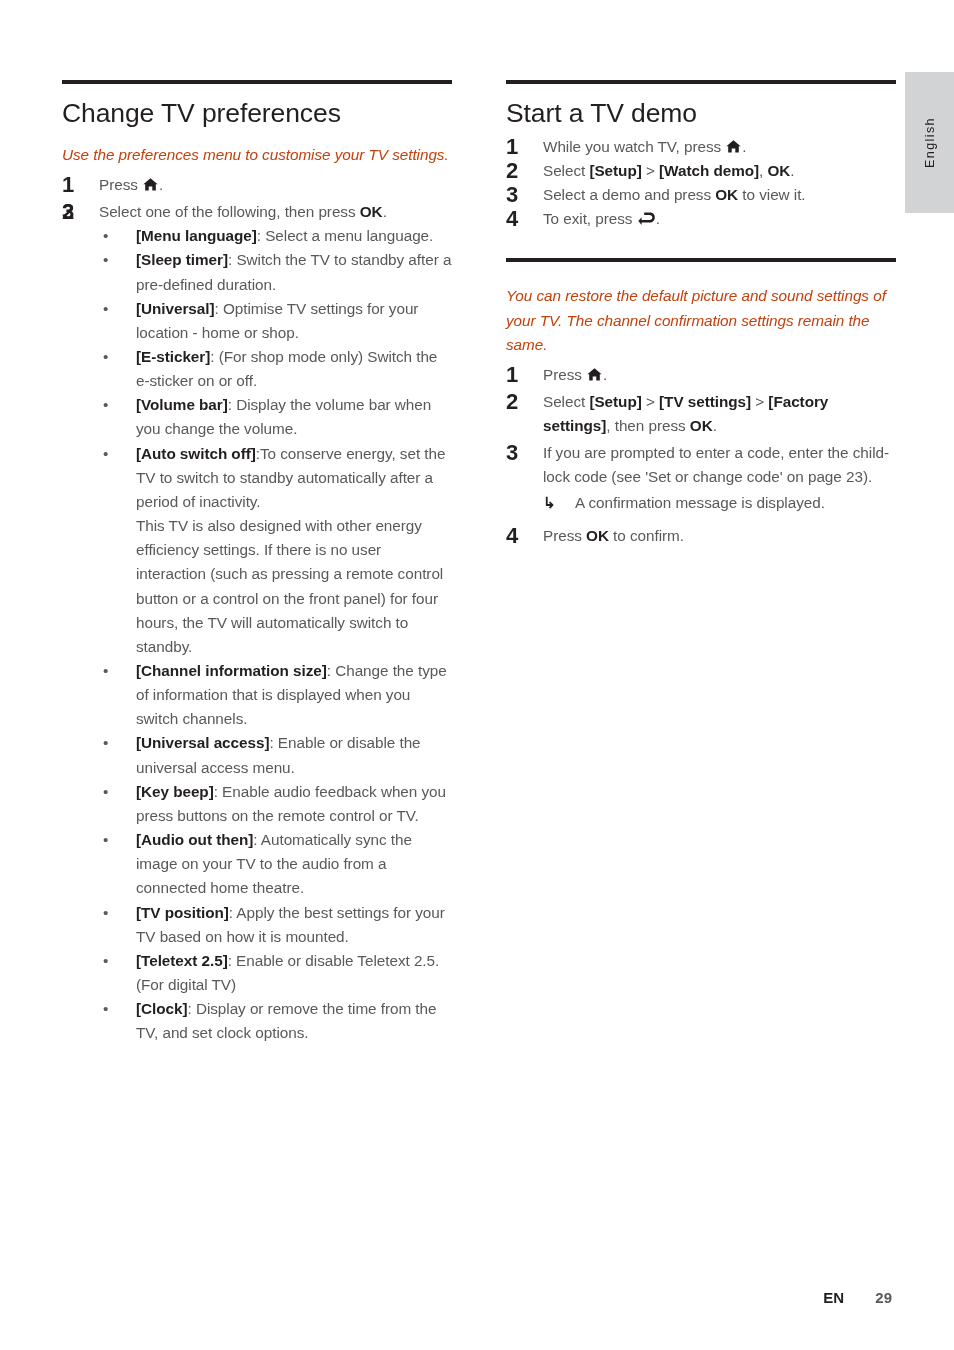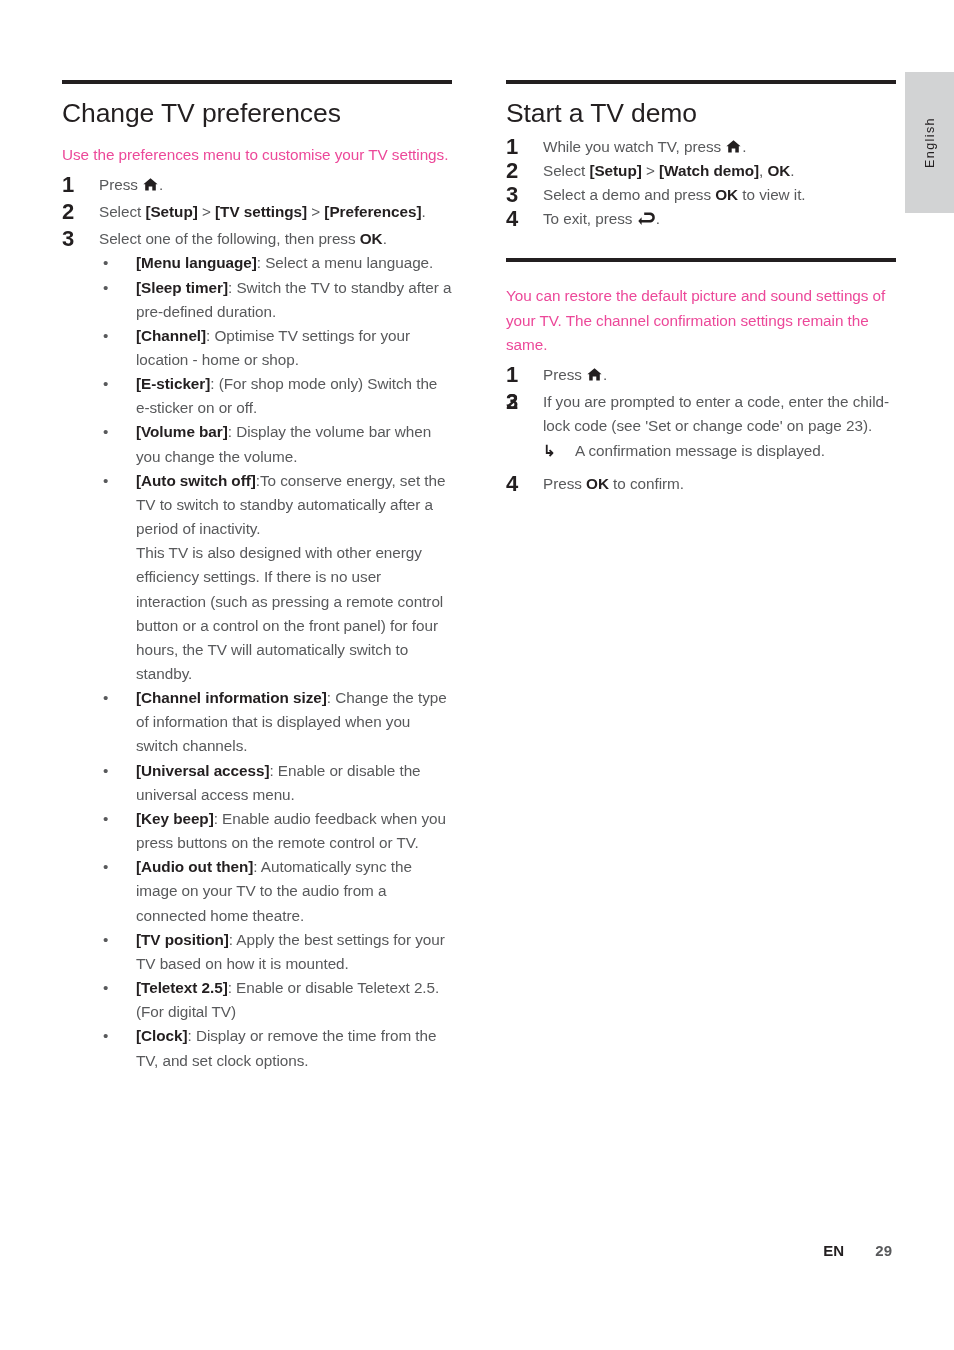--- a/index.html
+++ b/index.html
@@ -70,24 +70,25 @@
     font-size: 26.5px;
     font-weight: normal;
     color: #231f20;
     margin: 14px 0 0 0;
     line-height: 1.16;
     letter-spacing: -0.1px;
   }
 
   p.intro {
     font-size: 15.3px;
-    color: #ec4899;
+    color: #c2410c;
     line-height: 1.58;
     margin: 14px 0 0 0;
     letter-spacing: -0.05px;
+    font-style: italic;
   }
 
   
   ol.steps {
     list-style: none;
     margin: 6px 0 0 0;
     padding: 0;
   }
   ol.steps > li {
     position: relative;
@@ -179,21 +180,21 @@
     vertical-align: -2px;
     margin: 0 1px;
   }
   .icon-back svg { display: block; }
 
   
   .footer {
     position: absolute;
     left: 62px;
     right: 62px;
-    top: 1242px;
+    top: 1289px;
     display: flex;
     justify-content: flex-end;
     align-items: baseline;
     font-size: 15px;
     color: #58595b;
   }
   .footer .en {
     font-weight: bold;
     color: #231f20;
     margin-right: 26px;
@@ -228,21 +229,20 @@
 
       <li>
         <span class="num">1</span>
         <span><span>Press</span>&nbsp;<span class="icon-home"><svg width="15" height="13" viewBox="0 0 15 13">
                 <path d="M7.5 0.3 L0.4 6.2 L2.2 6.2 L2.2 12.6 L5.7 12.6 L5.7 8.4 L9.3 8.4 L9.3 12.6 L12.8 12.6 L12.8 6.2 L14.6 6.2 Z" fill="#231f20"></path>
               </svg></span><span>.</span></span>
       </li>
 
       <li>
         <span class="num">2</span>
-        <span><span>Select </span><span class="b">[Setup]</span><span> &gt; </span><span class="b">[TV settings]</span><span> &gt; </span><span class="b">[Preferences]</span><span>.</span></span>
       </li>
 
       <li>
         <span class="num">3</span>
         <span><span>Select one of the following, then press </span><span class="b">OK</span><span>.</span></span>
       </li>
 
     </ol>
 
     <ul class="bullets">
@@ -252,21 +252,21 @@
         <span class="b">[Menu language]</span><span>: Select a menu language.</span>
       </li>
 
       <li>
         <span class="dot">•</span>
         <span class="b">[Sleep timer]</span><span>: Switch the TV to standby after a pre-defined duration.</span>
       </li>
 
       <li>
         <span class="dot">•</span>
-        <span class="b">[Channel]</span><span>: Optimise TV settings for your location - home or shop.</span>
+        <span class="b">[Universal]</span><span>: Optimise TV settings for your location - home or shop.</span>
       </li>
 
       <li>
         <span class="dot">•</span>
         <span class="b">[E-sticker]</span><span>: (For shop mode only) Switch the e-sticker on or off.</span>
       </li>
 
       <li>
         <span class="dot">•</span>
         <span class="b">[Volume bar]</span><span>: Display the volume bar when you change the volume.</span>
@@ -363,20 +363,21 @@
 
       <li>
         <span class="num">1</span>
         <span><span>Press </span><span class="icon-home"><svg width="15" height="13" viewBox="0 0 15 13">
                 <path d="M7.5 0.3 L0.4 6.2 L2.2 6.2 L2.2 12.6 L5.7 12.6 L5.7 8.4 L9.3 8.4 L9.3 12.6 L12.8 12.6 L12.8 6.2 L14.6 6.2 Z" fill="#231f20"></path>
               </svg></span><span>.</span></span>
       </li>
 
       <li>
         <span class="num">2</span>
+        <span><span>Select </span><span class="b">[Setup]</span><span> &gt; </span><span class="b">[TV settings]</span><span> &gt; </span><span class="b">[Factory settings]</span><span>, then press </span><span class="b">OK</span><span>.</span></span>
       </li>
 
       <li>
         <span class="num">3</span>
         <span>If you are prompted to enter a code, enter the child-lock code (see 'Set or change code' on page 23).</span>
         <div class="subnote">
           <span class="arrow">↳</span><span>A confirmation message is displayed.</span>
         </div>
       </li>
 

